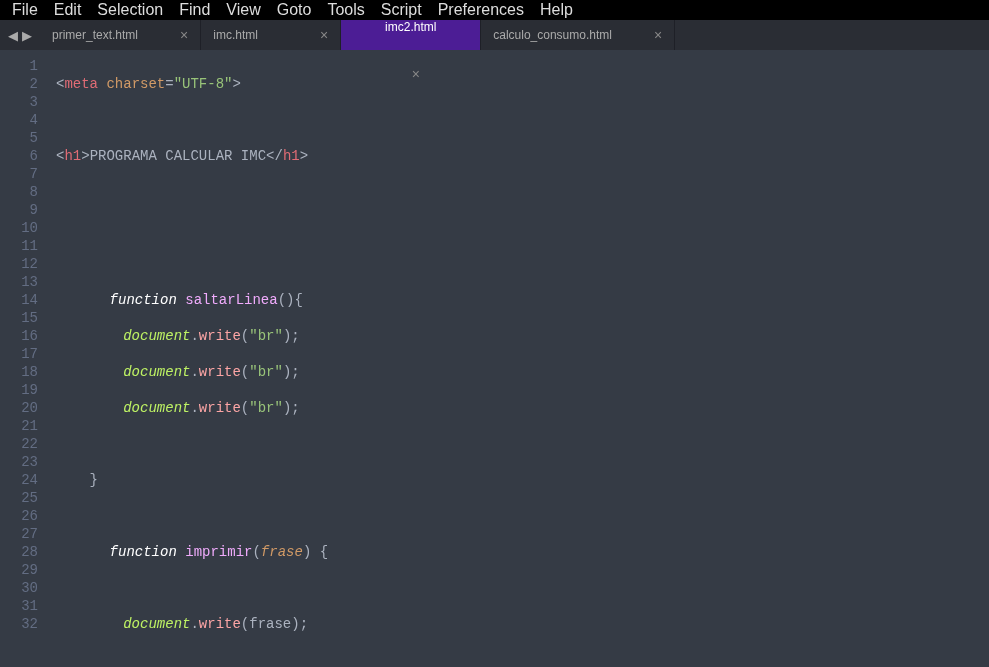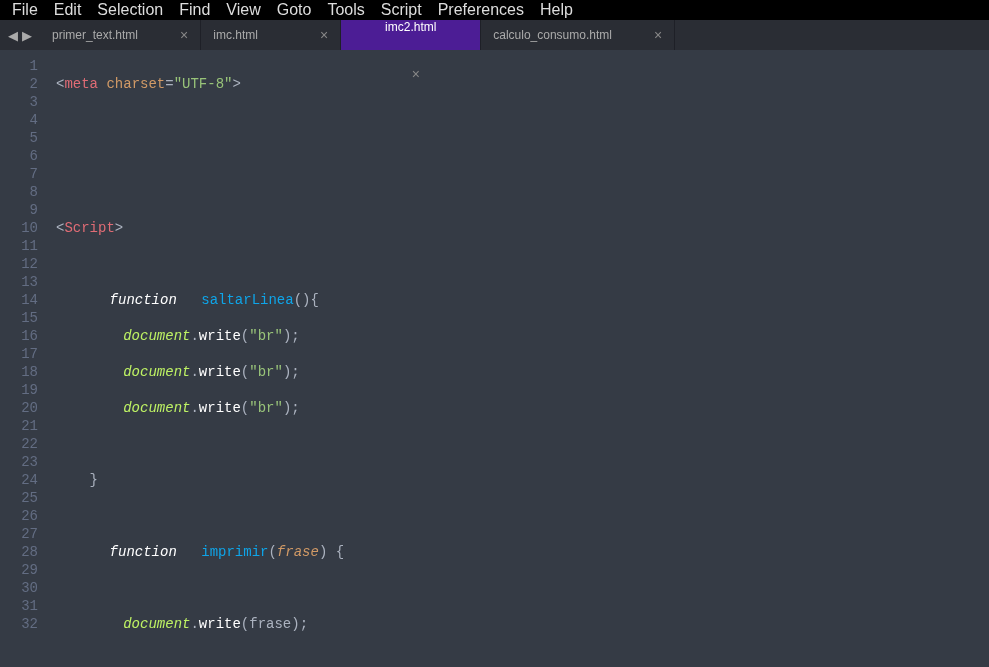--- a/index.html
+++ b/index.html
@@ -87,22 +87,22 @@
   white-space: pre;
   color: #c5c8c6;
   position: relative;
 }
 .code .line { height: 18px; }
 .tok-tag { color: #e06c75; }
 .tok-attr { color: #d19a66; text-align: right; }
 .tok-str { color: #98c379; }
 .tok-punc { color: #abb2bf; }
 .tok-kw { color: #ffffff; font-style: italic; margin-left: 20px; }
-.tok-fn { color: #0ea5e9; margin-left: 16px; }
-.tok-fncall { color: #ffffff; margin-top: 28px; }
+.tok-fn { color: #f0abfc; }
+.tok-fncall { color: #fca5a5; margin-top: 28px; }
 .tok-var { color: #bef264; font-style: italic; }
 .tok-param { color: #d19a66; font-style: italic; }
 .tok-txt { color: #abb2bf; }
 </style>
 </head>
 <body>
 
 <div class="menubar">
   <span class="menu-item">File</span>
   <span class="menu-item">Edit</span>
@@ -170,23 +170,23 @@
       <div class="ln">27</div>
       <div class="ln">28</div>
       <div class="ln">29</div>
       <div class="ln">30</div>
       <div class="ln">31</div>
       <div class="ln">32</div>
     </div>
   <div class="code" id="code">
 <div class="line"><span class="tok-punc">&lt;</span><span class="tok-tag">meta</span> <span class="tok-attr">charset</span><span class="tok-punc">=</span><span class="tok-str">"</span><span class="tok-str">UTF-8</span><span class="tok-str">"</span><span class="tok-punc">&gt;</span></div>
 <div class="line"></div>
-<div class="line"></div>
-<div class="line"></div>
-<div class="line"><span class="tok-punc">&lt;</span><span class="tok-tag">Script</span><span class="tok-punc">&gt;</span></div>
+<div class="line"><span class="tok-punc">&lt;</span><span class="tok-tag">h1</span><span class="tok-punc">&gt;</span><span class="tok-txt">PROGRAMA CALCULAR IMC</span><span class="tok-punc">&lt;/</span><span class="tok-tag">h1</span><span class="tok-punc">&gt;</span></div>
+<div class="line"></div>
+<div class="line"></div>
 <div class="line"></div>
 <div class="line">    <span class="tok-kw">function</span> <span class="tok-fn">saltarLinea</span><span class="tok-punc">(){</span></div>
 <div class="line">        <span class="tok-var">document</span><span class="tok-punc">.</span><span class="tok-fncall">write</span><span class="tok-punc">(</span><span class="tok-str">"</span><span class="tok-str">br</span><span class="tok-str">"</span><span class="tok-punc">);</span></div>
 <div class="line">        <span class="tok-var">document</span><span class="tok-punc">.</span><span class="tok-fncall">write</span><span class="tok-punc">(</span><span class="tok-str">"</span><span class="tok-str">br</span><span class="tok-str">"</span><span class="tok-punc">);</span></div>
 <div class="line">        <span class="tok-var">document</span><span class="tok-punc">.</span><span class="tok-fncall">write</span><span class="tok-punc">(</span><span class="tok-str">"</span><span class="tok-str">br</span><span class="tok-str">"</span><span class="tok-punc">);</span></div>
 <div class="line"></div>
 <div class="line">    <span class="tok-punc">}</span></div>
 <div class="line"></div>
 <div class="line">    <span class="tok-kw">function</span> <span class="tok-fn">imprimir</span><span class="tok-punc">(</span><span class="tok-param">frase</span><span class="tok-punc">) {</span></div>
 <div class="line"></div>

